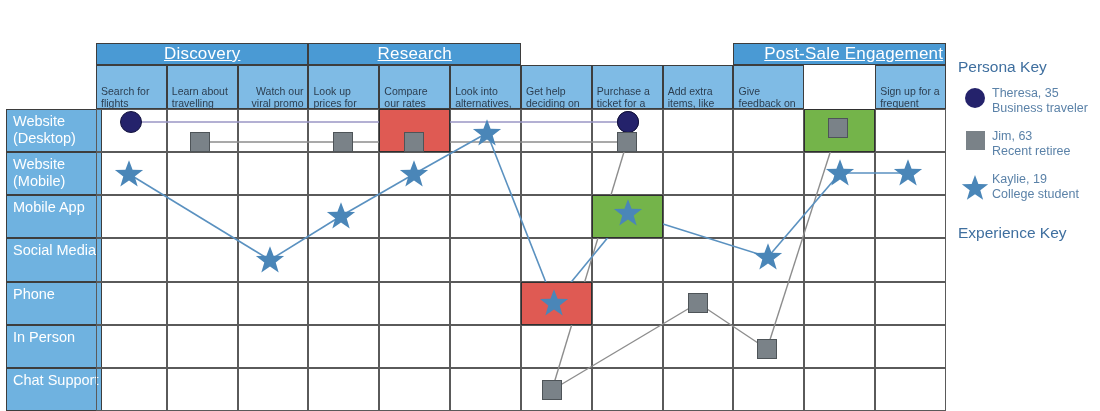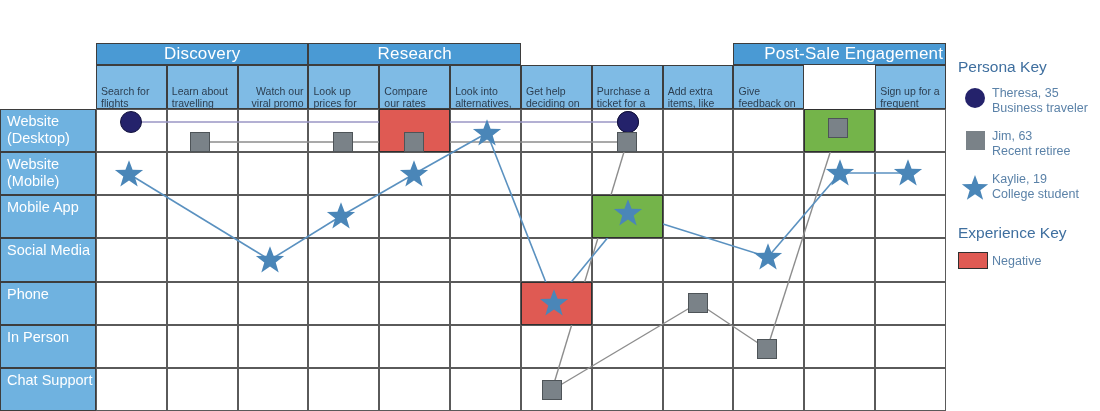--- a/index.html
+++ b/index.html
@@ -16,40 +16,42 @@
   #grid-area { position: absolute; left: 0; top: 0; width: 1100px; height: 411px; }
 
   .stage-header {
     position: absolute;
     background: #4a9ad4;
     border: 1px solid #3d3d3d;
     color: #ffffff;
     font-size: 17px;
     display: flex; align-items: center; justify-content: center;
     letter-spacing: .2px;
+    text-decoration: underline;
   }
   .touch-header {
     position: absolute;
     background: #7fbbe5;
     border: 1px solid #3d3d3d;
     color: #2c3e50;
     font-size: 10.5px;
     line-height: 12px;
     padding: 19px 4px 0 4px;
     overflow: hidden;
   }
   .row-label {
     position: absolute;
     background: #6fb2e0;
     border: 1px solid #3d3d3d;
     color: #ffffff;
     font-size: 14.5px;
     line-height: 17px;
     padding: 3px 0 0 6px;
     overflow: hidden;
+    margin-left: 6px;
   }
   .cell {
     position: absolute;
     border: 1px solid #5a5a5a;
     background: transparent;
   }
   .cell.pos { background: #74b44a; border-color: #2f2f2f; }
   .cell.neg { background: #df5a53; border-color: #2f2f2f; }
 
   
@@ -313,22 +315,16 @@
             </div>
           </div>
           <div class="legend-text">
             <div>Kaylie, 19</div>
             <div>College student</div>
           </div>
         </div>
       </div>
     <div class="exp-title">Experience Key</div>
     <div id="experience-legend">
-        <div class="exp-row">
-          <div class="exp-swatch">
-            <div class="sw-rect neg"></div>
-          </div>
-          <div class="exp-text">Negative</div>
-        </div>
       </div>
   </div>
 
 </div>
 
 </body></html>

